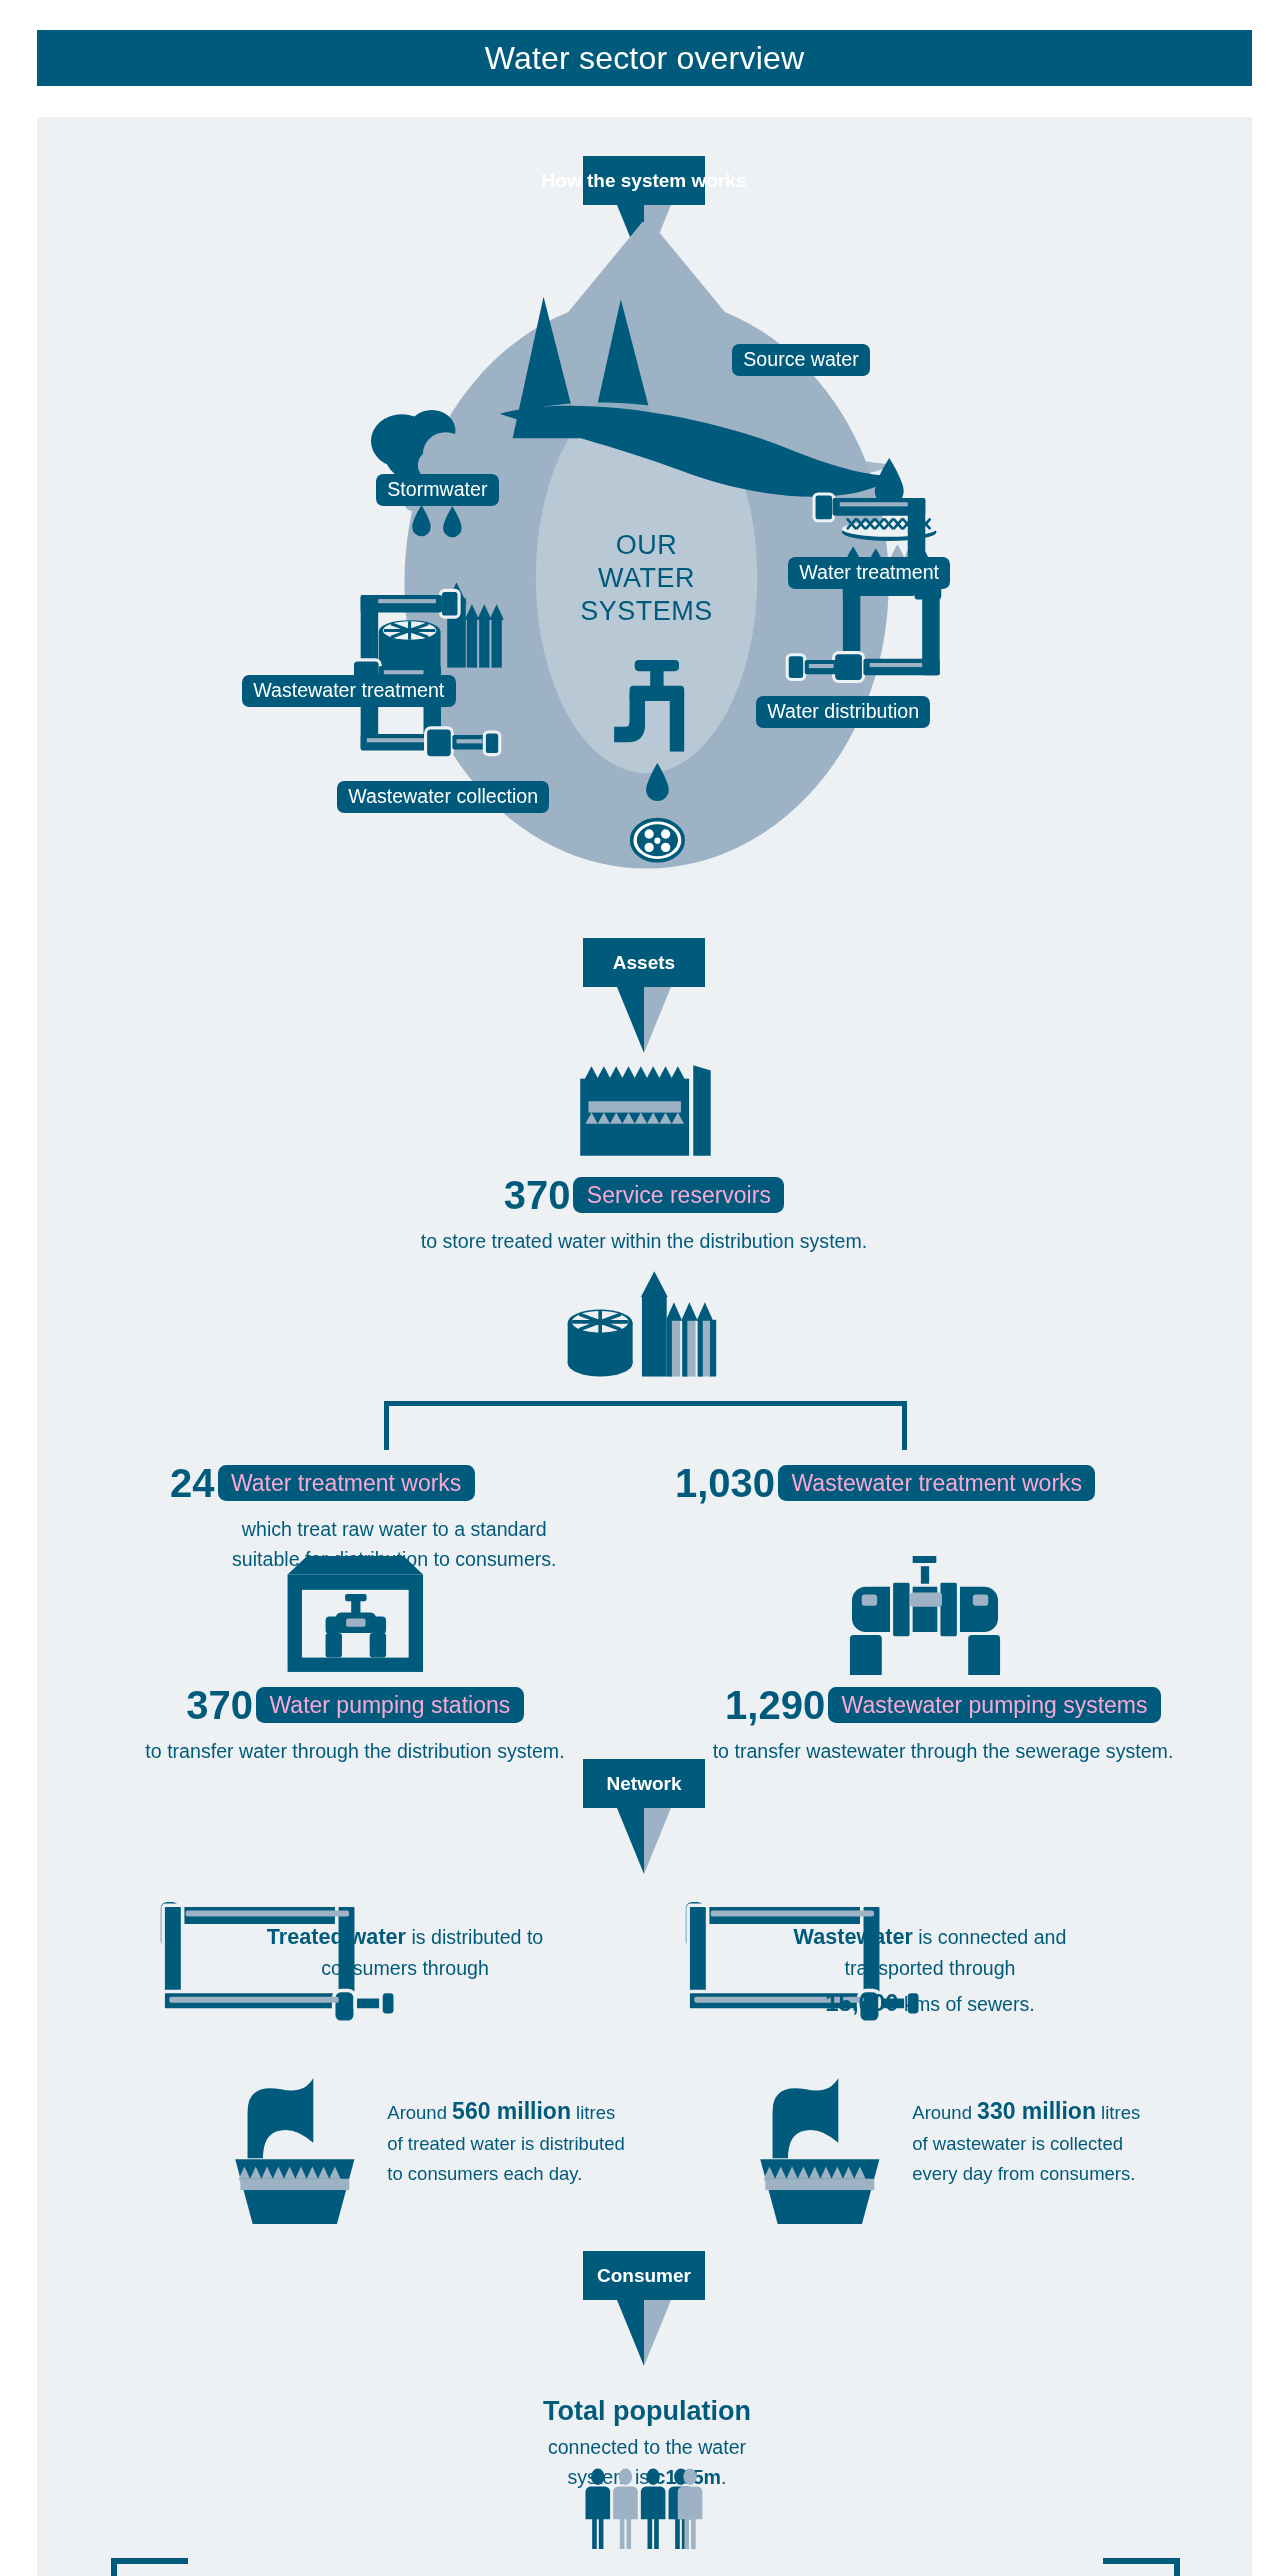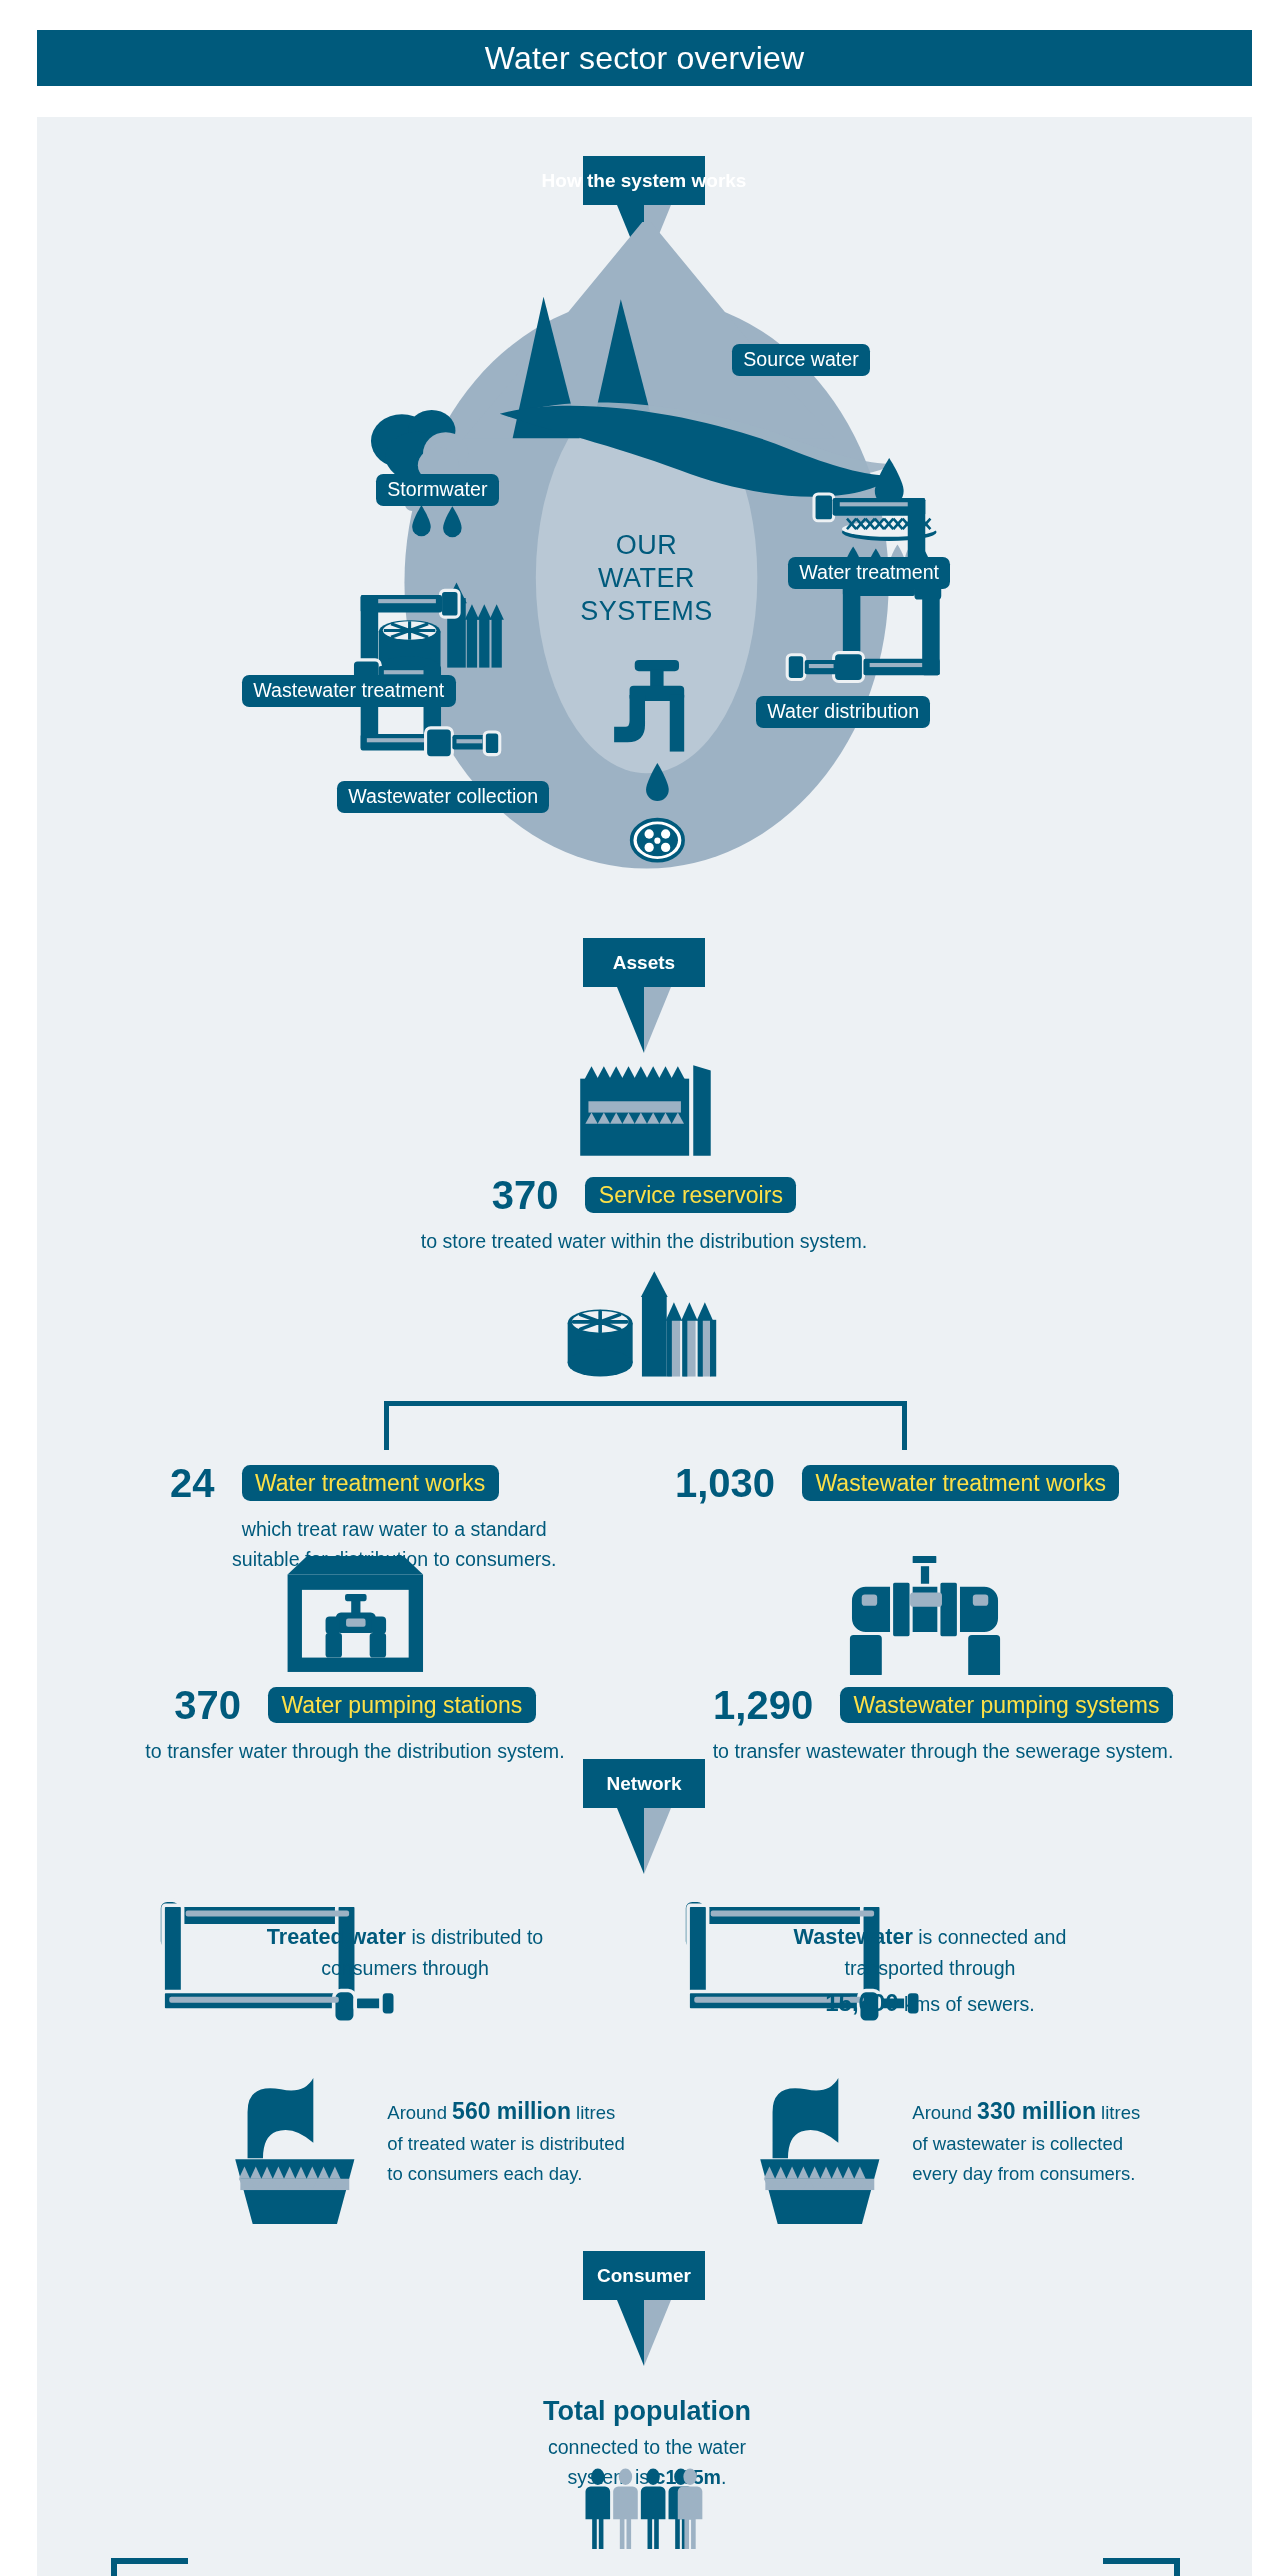--- a/index.html
+++ b/index.html
@@ -67,26 +67,26 @@
 
   .centre-label{
     position:absolute;text-align:center;color:var(--teal);
     font-size:27px;font-weight:400;line-height:1.22;letter-spacing:0.5px;
   }
 
   
   .blk{position:absolute;}
   .ctr{text-align:center;}
   .statline{
-    display:flex;align-items:center;justify-content:center;gap:27px;
+    display:flex;align-items:center;justify-content:center;gap:3px;
     white-space:nowrap;
   }
   .statnum{font-size:40px;font-weight:700;color:var(--teal);line-height:1;}
   .pill{
-    background:var(--teal);color:#fde047;border-radius:8.2px;
+    background:var(--teal);color:#f9a8d4;border-radius:8.2px;
     padding:5.2px 13.4px;font-size:23px;white-space:nowrap;line-height:1.15;
   }
   .caption{
     font-size:19.6px;line-height:1.5;color:var(--teal);font-weight:400;
   }
   .caption b{font-weight:700;}
 
   .bracket{position:absolute;}
   .bracket .h{position:absolute;background:var(--teal);height:4.6px;}
   .bracket .v{position:absolute;background:var(--teal);width:4.6px;}

